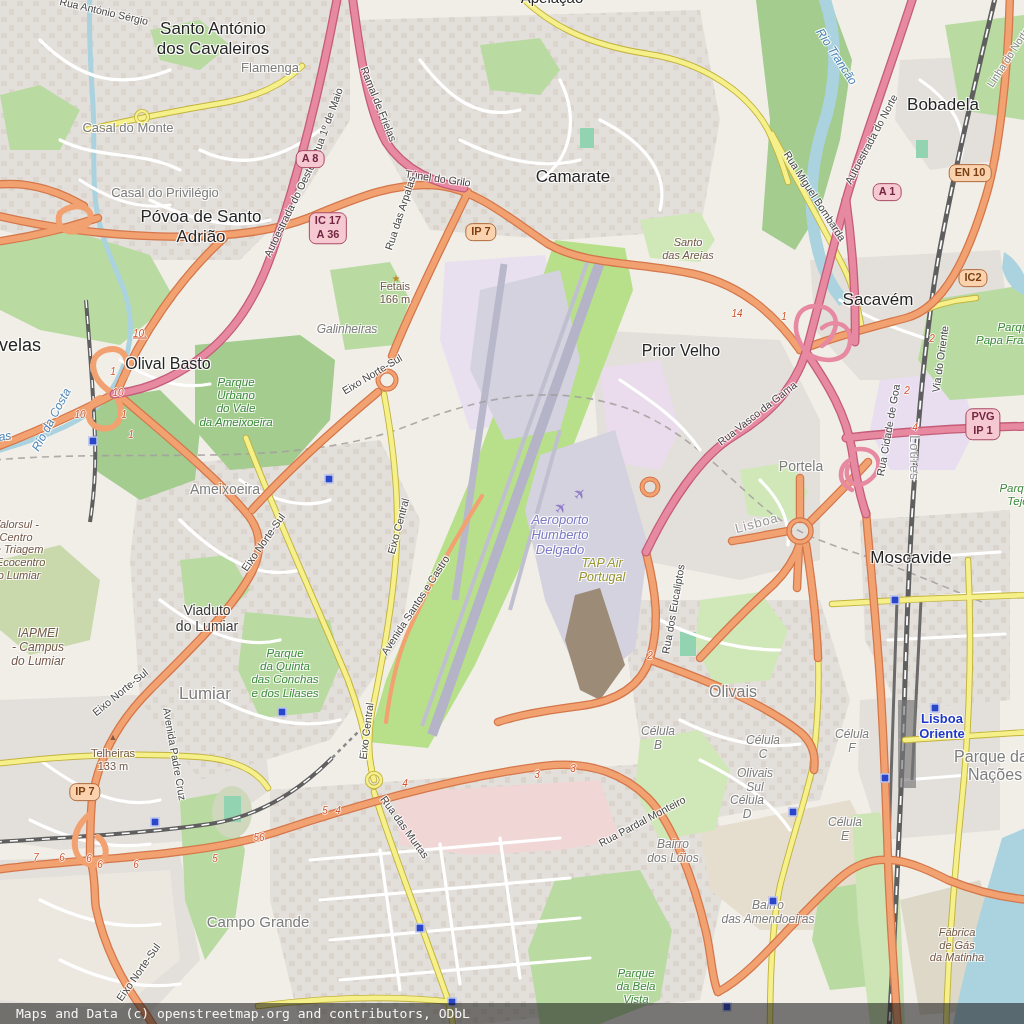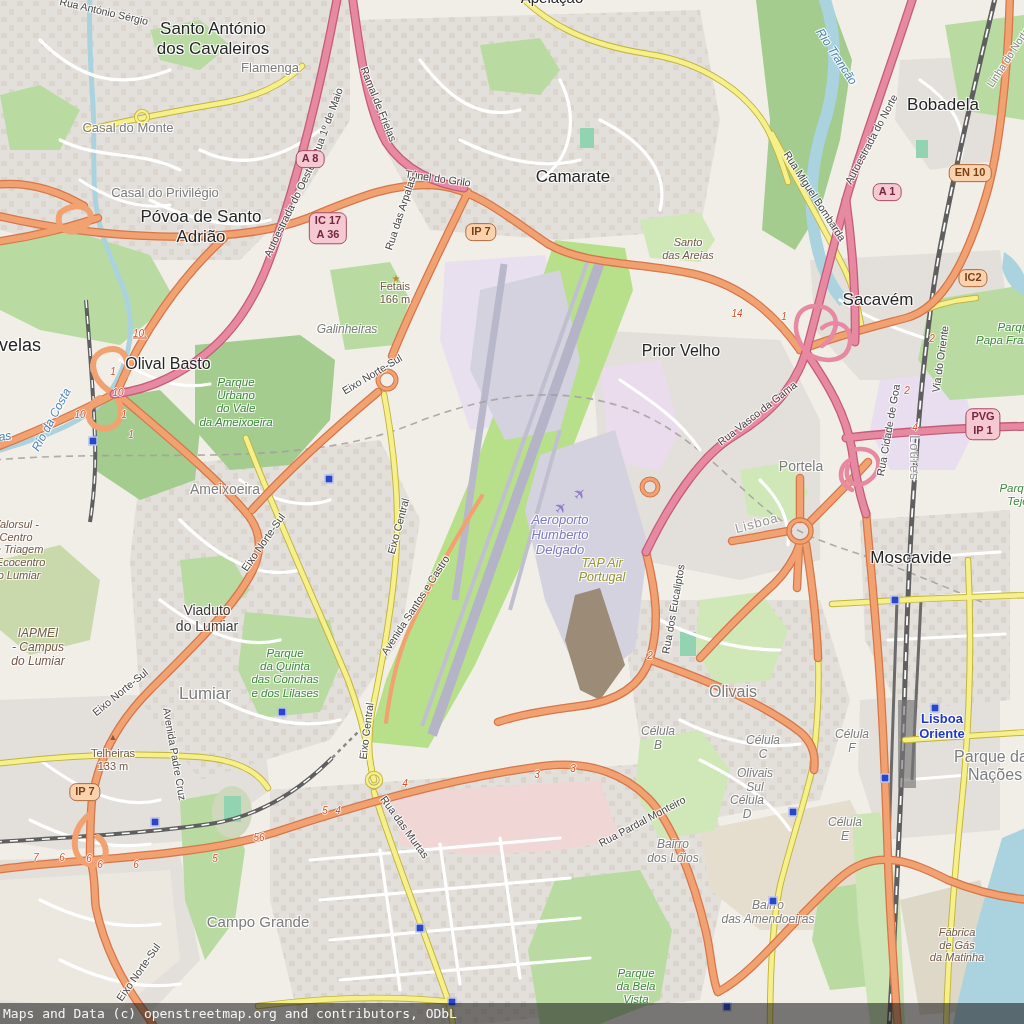--- a/index.html
+++ b/index.html
@@ -32,21 +32,21 @@
     padding:1px 5px;border-radius:7px;white-space:pre;text-align:center;line-height:1.25;pointer-events:none;}
   .shield.pink{background:var(--shieldPinkBg);border:1.5px solid var(--shieldPinkBorder);color:var(--shieldPinkText);}
   .shield.peach{background:var(--shieldPeachBg);border:1.5px solid var(--shieldPeachBorder);color:var(--shieldPeachText);}
   .plane{position:absolute;color:#8f79c8;font-size:15px;transform:translate(-50%,-50%) rotate(-45deg);pointer-events:none;}
   .metro{position:absolute;width:7px;height:7px;background:#2b47c9;border:1px solid #fff;
     transform:translate(-50%,-50%);pointer-events:none;}
   .peak-star{position:absolute;color:#c08a2a;font-size:10px;transform:translate(-50%,-50%);pointer-events:none;}
   .peak-tri{position:absolute;color:#8a5a3c;font-size:9px;transform:translate(-50%,-50%);pointer-events:none;}
   #attribution{position:absolute;left:0;bottom:0;width:100%;height:21px;
     background:rgba(20,20,20,.55);color:#f5f5f5;display:flex;align-items:center;
-    font-family:"DejaVu Sans Mono",monospace;font-size:13px;padding-left:3px;box-sizing:border-box;}
+    font-family:"DejaVu Sans Mono",monospace;font-size:13px;padding-left:16px;box-sizing:border-box;}
 </style>
 </head>
 <body>
 
 <div id="viewport">
 
 <svg id="geo" width="1024" height="1024" viewBox="0 0 1024 1024">
   <defs>
     <pattern id="bld" width="16" height="16" patternUnits="userSpaceOnUse">
       <rect x="1" y="1" width="6" height="5" fill="#d6cec4"></rect>

